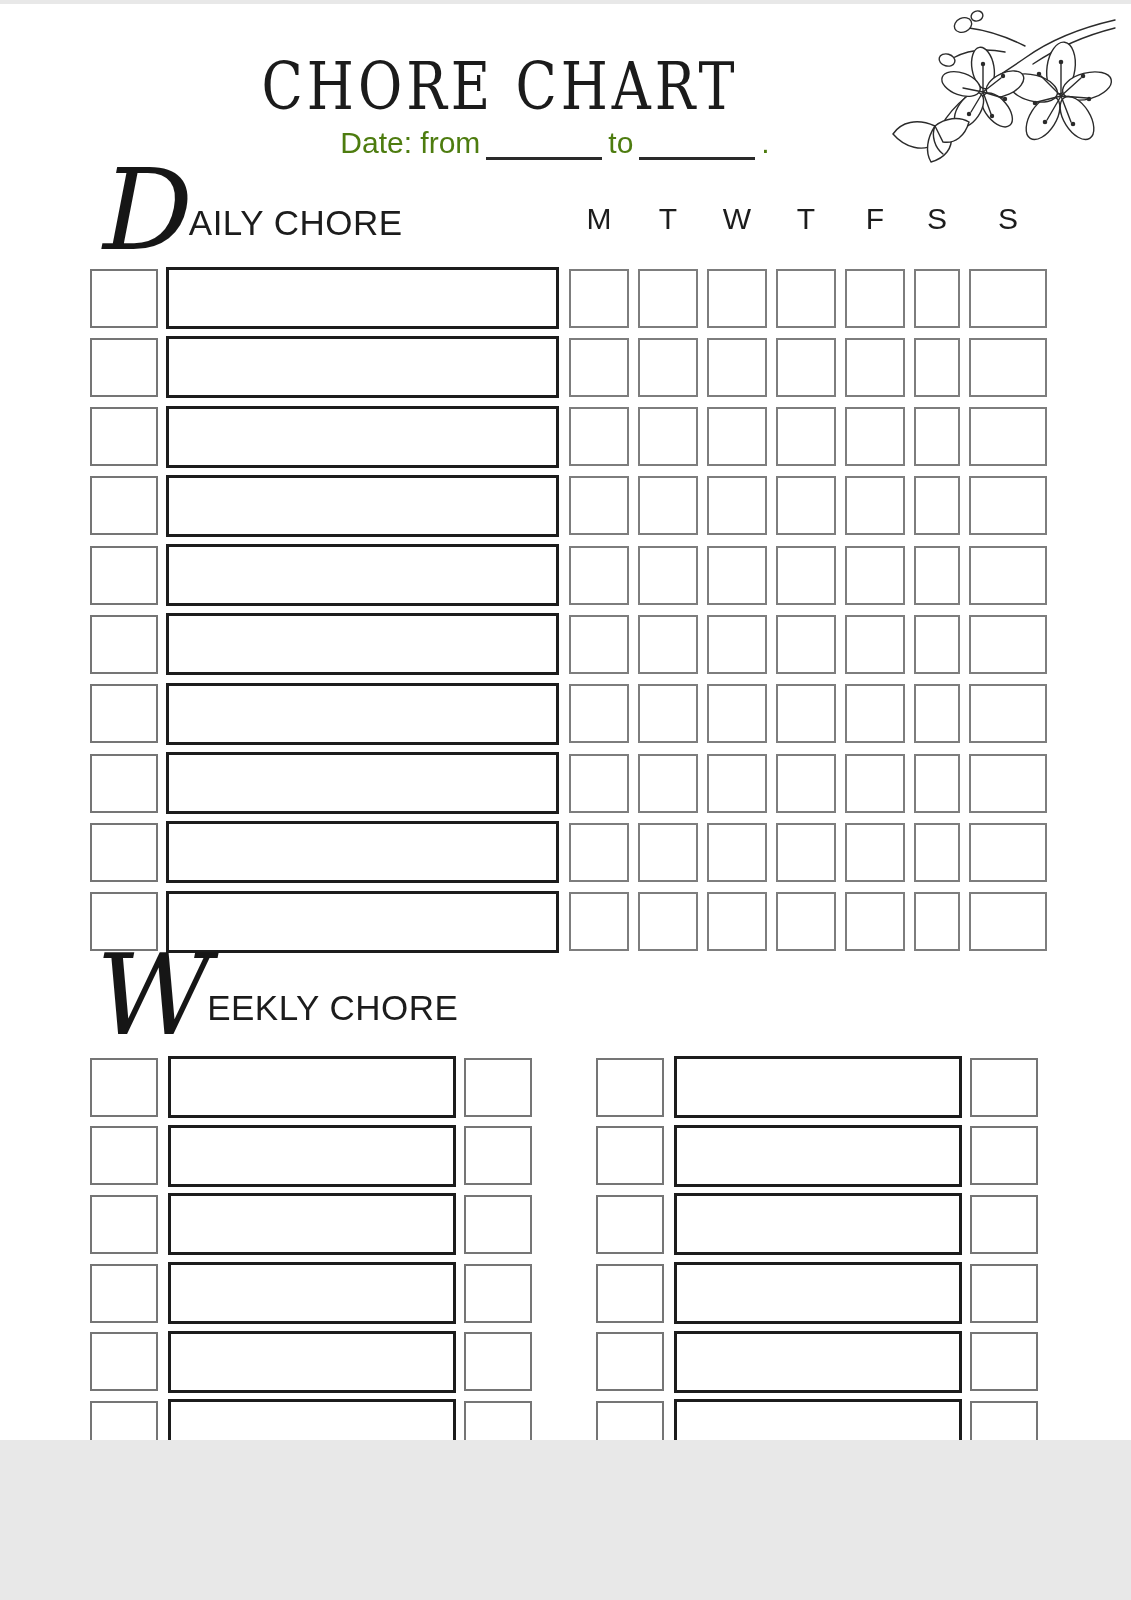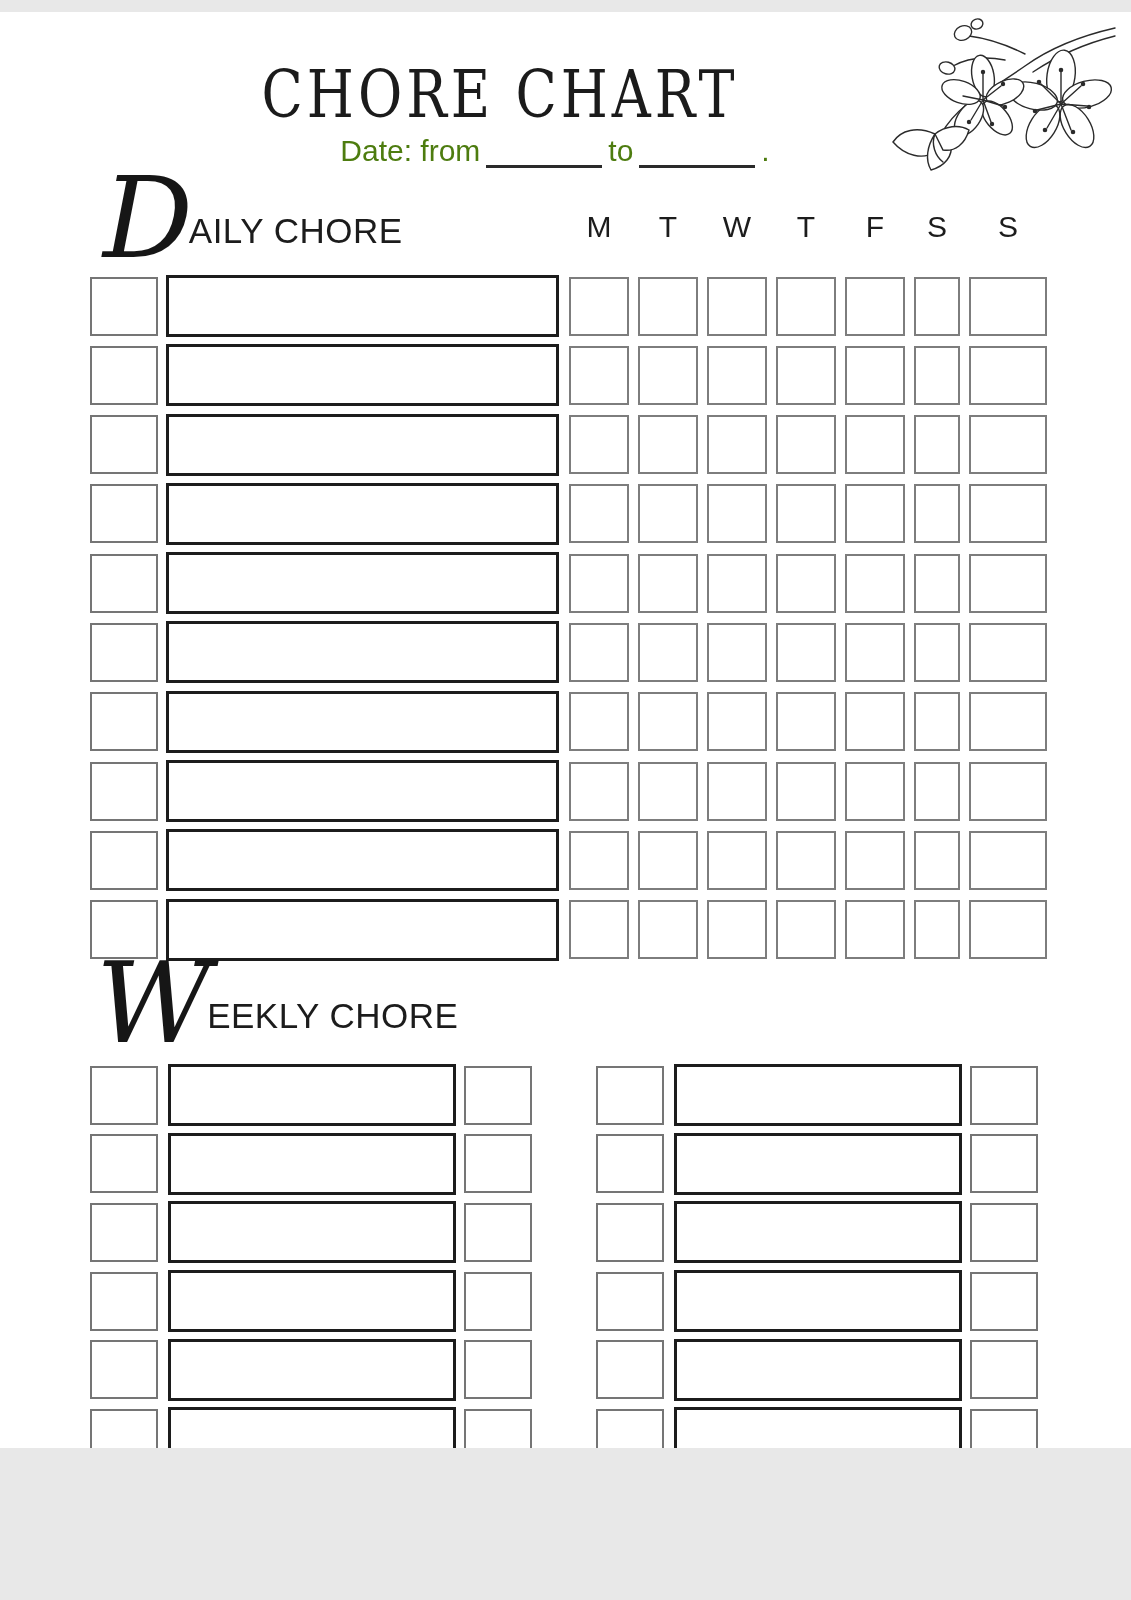--- a/index.html
+++ b/index.html
@@ -1,20 +1,20 @@
 <!DOCTYPE html>
 <html><head>
 <meta charset="utf-8">
 <style>
   * { margin:0; padding:0; box-sizing:border-box; }
   html,body { background:#e8e8e8; }
   .page {
     position:relative;
     width:1131px; height:1436px;
-    margin:12px auto;
+    margin:4px auto;
     background:#ffffff;
     font-family:"Liberation Sans", sans-serif;
     color:#1a1a1a;
     overflow:hidden;
   }
 
   
   .title {
     position:absolute; top:44px; left:0; width:1000px;
     text-align:center;

